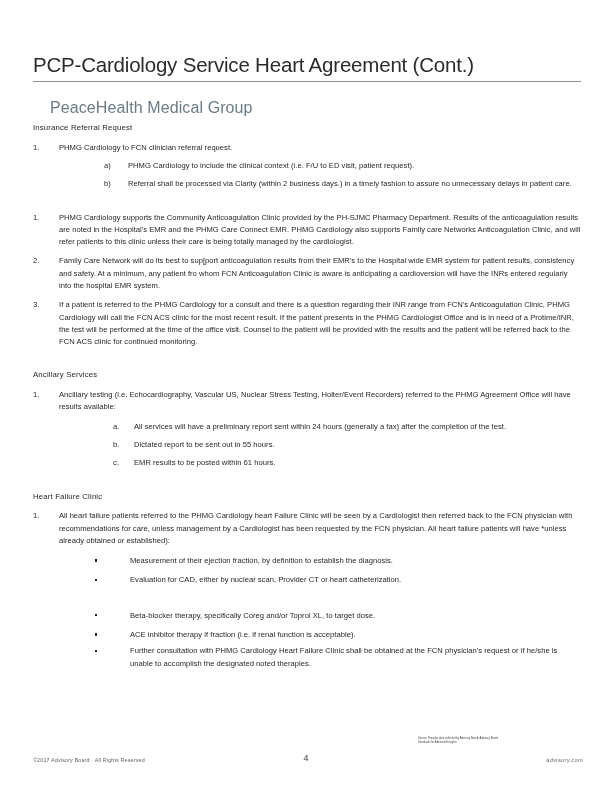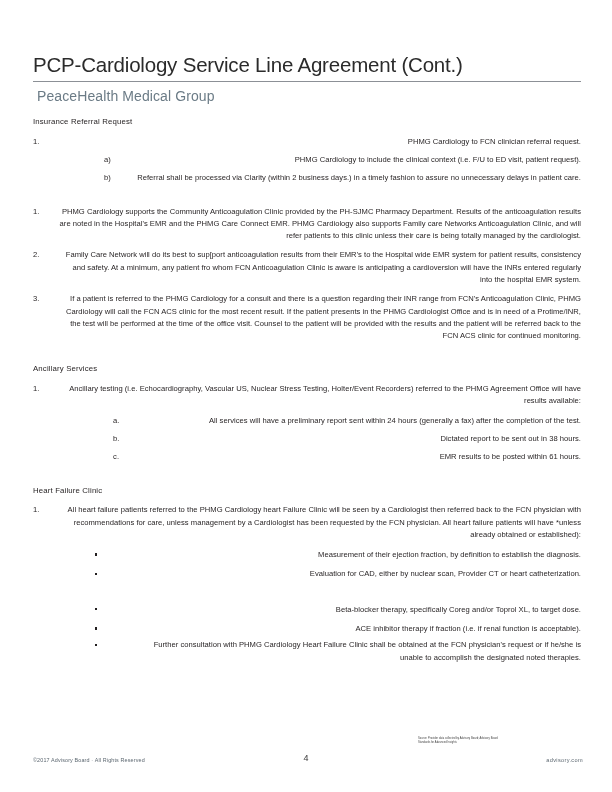--- a/index.html
+++ b/index.html
@@ -38,32 +38,32 @@
     margin: 0;
     padding-bottom: 4px;
   }
   .title-rule {
     width: 100%;
     height: 1px;
     background: #8c9096;
     margin: 0 0 6px 0;
   }
   .doc-subtitle {
-    font-size: 14px;
+    font-size: 16px;
     font-weight: normal;
     color: #6b7b86;
     letter-spacing: 0.1px;
-    margin: 4px;
+    margin: 17px;
   }
 
   
   .body {
     position: absolute;
     left: 33px;
-    top: 116px;
+    top: 122px;
     width: 548px;
     font-size: 7.6px;
     line-height: 1.62;
   }
   .section { margin-bottom: 0; }
   .section-heading {
     font-size: 7.8px;
     color: #231f20;
     margin: 0 0 7px 0;
     letter-spacing: 0.15px;
@@ -79,21 +79,21 @@
   .row:last-child { margin-bottom: 0; }
 
   .marker {
     flex: 0 0 auto;
     text-align: left;
     letter-spacing: 0.1px;
   }
   .txt {
     flex: 1 1 auto;
     letter-spacing: 0.02px;
-    text-align: right;
+    text-align: left;
   }
 
   
   .lvl1 { padding-left: 0px; }
   .lvl1 > .marker { width: 26px; }
   .lvl1 > .txt { width: 520px; }
 
   
   .lvl2 { padding-left: 71px; }
   .lvl2 > .marker { width: 24px; }
@@ -161,21 +161,21 @@
     color: #5c6770;
     letter-spacing: 0.35px;
   }
 </style>
 </head>
 <body>
 
 <div class="page">
 
   <div class="header">
-    <h1 class="doc-title">PCP-Cardiology Service Line Agreement (Cont.)</h1>
+    <h1 class="doc-title">PCP-Cardiology Service Heart Agreement (Cont.)</h1>
     <div class="title-rule"></div>
     <h2 class="doc-subtitle">PeaceHealth Medical Group</h2>
   </div>
 
   <div class="body">
 
     <div class="section">
       <div class="section-heading">Insurance Referral Request</div>
 
       <div class="row lvl1">
@@ -224,21 +224,21 @@
         <span class="txt">Ancillary testing (i.e. Echocardiography, Vascular US, Nuclear Stress Testing, Holter/Event Recorders) referred to the PHMG Agreement Office will have results available:</span>
       </div>
 
       <div class="row lvl2b" style="margin-top:7px;">
         <span class="marker">a.</span>
         <span class="txt">All services will have a preliminary report sent within 24 hours (generally a fax) after the completion of the test.</span>
       </div>
 
       <div class="row lvl2b" style="margin-top:6px;">
         <span class="marker">b.</span>
-        <span class="txt">Dictated report to be sent out in 38 hours.</span>
+        <span class="txt">Dictated report to be sent out in 55 hours.</span>
       </div>
 
       <div class="row lvl2b" style="margin-top:6px;">
         <span class="marker">c.</span>
         <span class="txt">EMR results to be posted within 61 hours.</span>
       </div>
     </div>
 
     <div class="gap-lg"></div>
 

